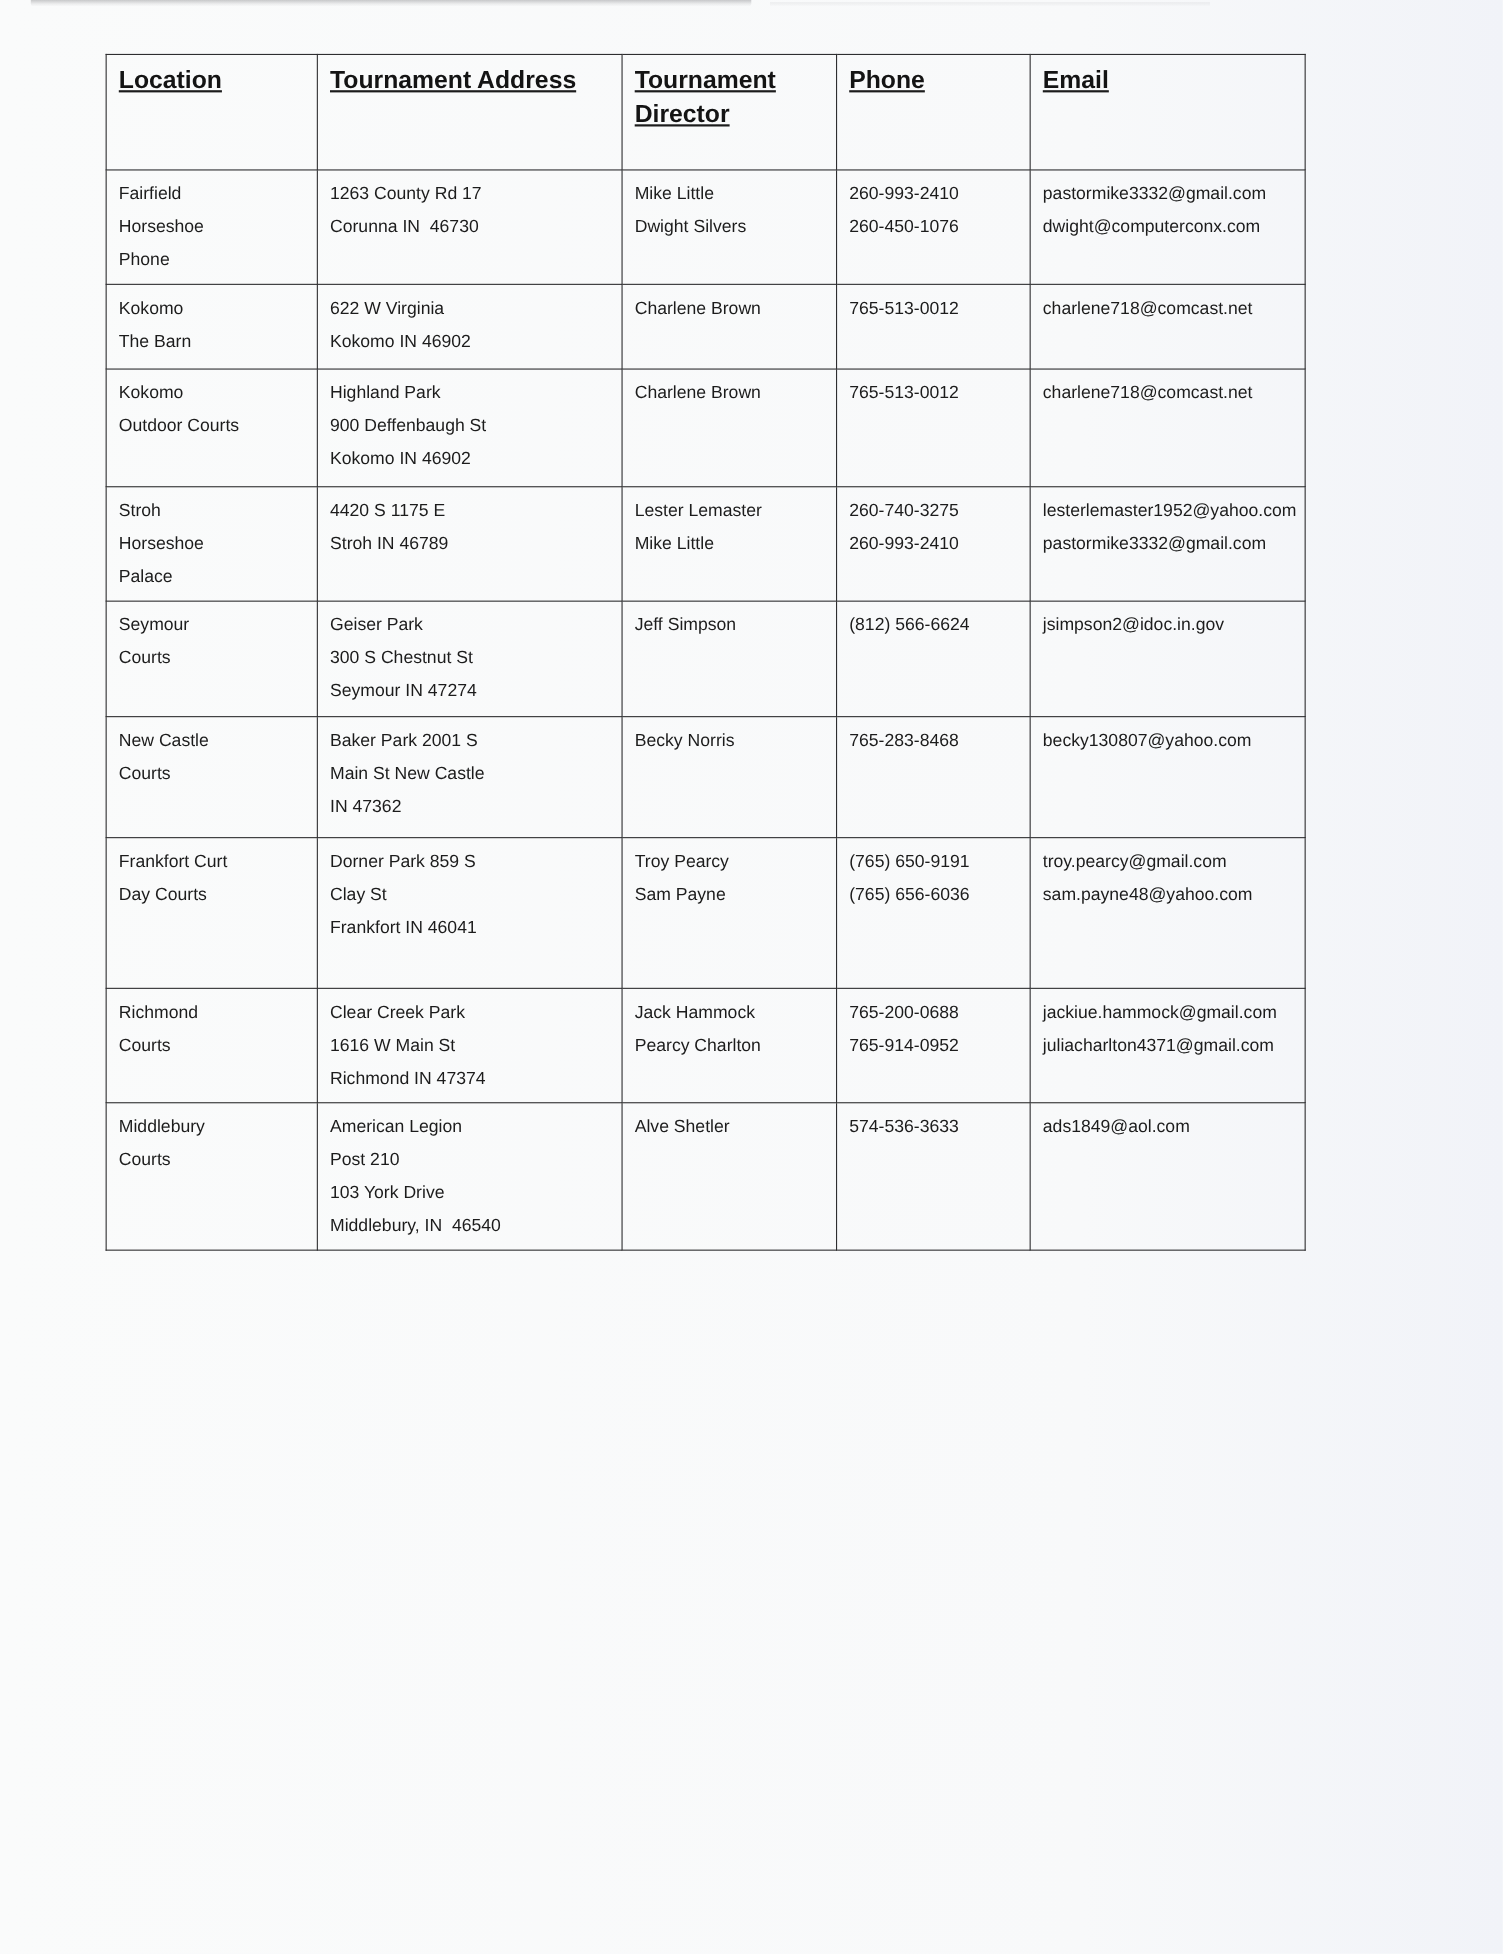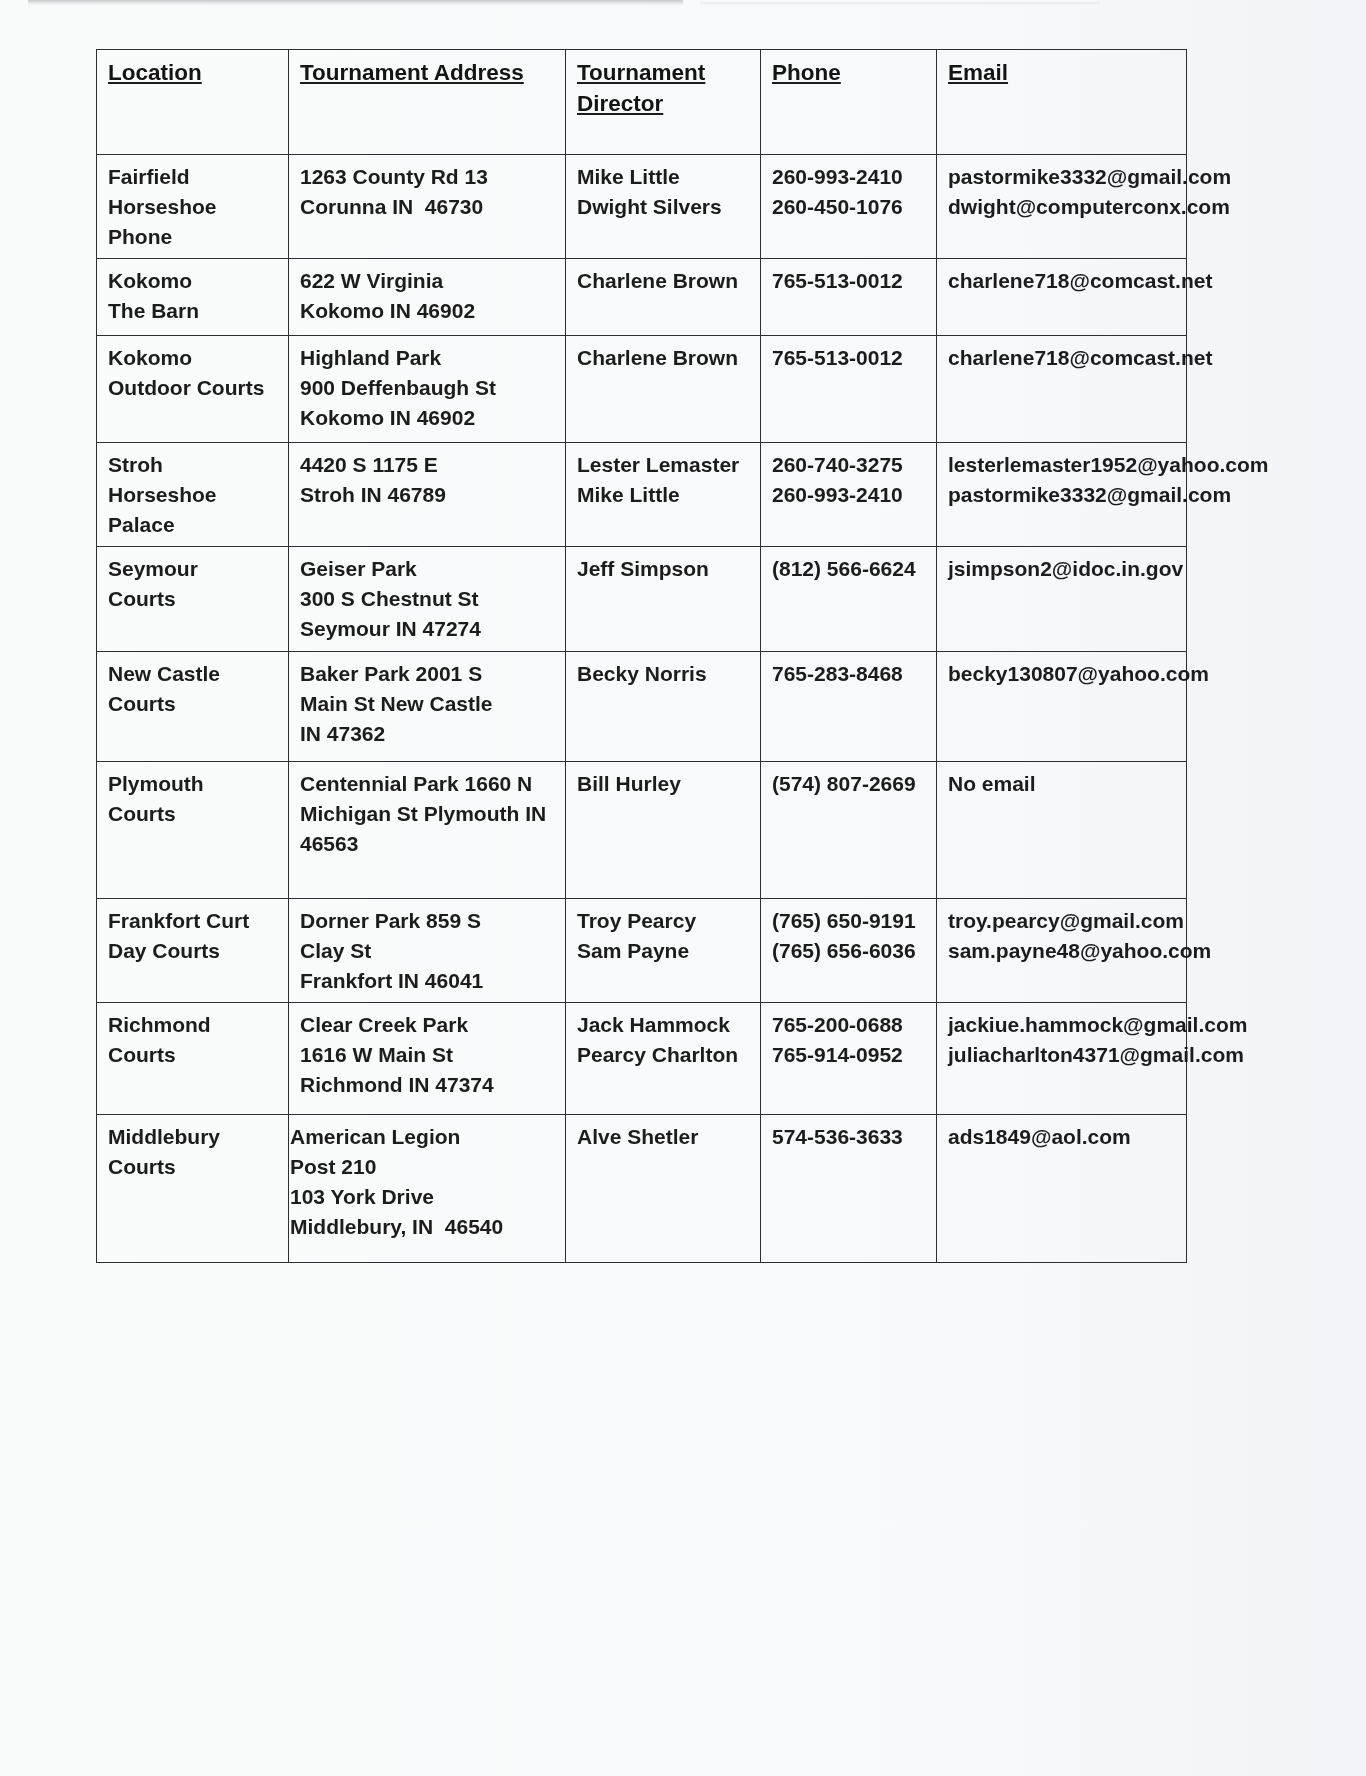--- a/index.html
+++ b/index.html
@@ -62,23 +62,23 @@
   table.directors col.c-director { width: 195px; }
   table.directors col.c-phone    { width: 176px; }
   table.directors col.c-email    { width: 250px; }
 
   table.directors th,
   table.directors td {
     border: 1.6px solid #2e2e30;
     vertical-align: top;
     text-align: left;
     padding: 7px 6px 6px 11px;
-    font-size: 21px;
+    font-size: 16px;
     line-height: 30px;
-    font-weight: 700;
+    font-weight: 400;
     overflow: visible;
   }
   table.directors th {
     font-size: 22.5px;
     font-weight: 700;
     color: #141414;
     line-height: 31px;
   }
   thead tr { height: 105px; text-decoration: underline; }
   tbody tr:nth-child(1)  { height: 98px; }
@@ -128,21 +128,21 @@
       </tr>
     </thead>
     <tbody data-name="table-body">
         <tr data-name="table-row">
           <td data-name="location-cell">
             <div class="line" data-name="cell-line">Fairfield</div>
             <div class="line" data-name="cell-line">Horseshoe</div>
             <div class="line" data-name="cell-line">Phone</div>
           </td>
           <td data-name="address-cell">
-            <div class="line" data-name="cell-line">1263 County Rd 13</div>
+            <div class="line" data-name="cell-line">1263 County Rd 17</div>
             <div class="line" data-name="cell-line">Corunna IN  46730</div>
           </td>
           <td data-name="director-cell">
             <div class="line" data-name="cell-line">Mike Little</div>
             <div class="line" data-name="cell-line">Dwight Silvers</div>
           </td>
           <td data-name="phone-cell">
             <div class="line" data-name="cell-line">260-993-2410</div>
             <div class="line" data-name="cell-line">260-450-1076</div>
           </td>
@@ -244,40 +244,20 @@
             <div class="line" data-name="cell-line">IN 47362</div>
           </td>
           <td data-name="director-cell">
             <div class="line" data-name="cell-line">Becky Norris</div>
           </td>
           <td data-name="phone-cell">
             <div class="line" data-name="cell-line">765-283-8468</div>
           </td>
           <td data-name="email-cell">
             <div class="line" data-name="cell-line">becky130807@yahoo.com</div>
-          </td>
-        </tr>
-        <tr data-name="table-row">
-          <td data-name="location-cell">
-            <div class="line" data-name="cell-line">Plymouth</div>
-            <div class="line" data-name="cell-line">Courts</div>
-          </td>
-          <td data-name="address-cell">
-            <div class="line" data-name="cell-line">Centennial Park 1660 N</div>
-            <div class="line" data-name="cell-line">Michigan St Plymouth IN</div>
-            <div class="line" data-name="cell-line">46563</div>
-          </td>
-          <td data-name="director-cell">
-            <div class="line" data-name="cell-line">Bill Hurley</div>
-          </td>
-          <td data-name="phone-cell">
-            <div class="line" data-name="cell-line">(574) 807-2669</div>
-          </td>
-          <td data-name="email-cell">
-            <div class="line" data-name="cell-line">No email</div>
           </td>
         </tr>
         <tr data-name="table-row">
           <td data-name="location-cell">
             <div class="line" data-name="cell-line">Frankfort Curt</div>
             <div class="line" data-name="cell-line">Day Courts</div>
           </td>
           <td data-name="address-cell">
             <div class="line" data-name="cell-line">Dorner Park 859 S</div>
             <div class="line" data-name="cell-line">Clay St</div>

